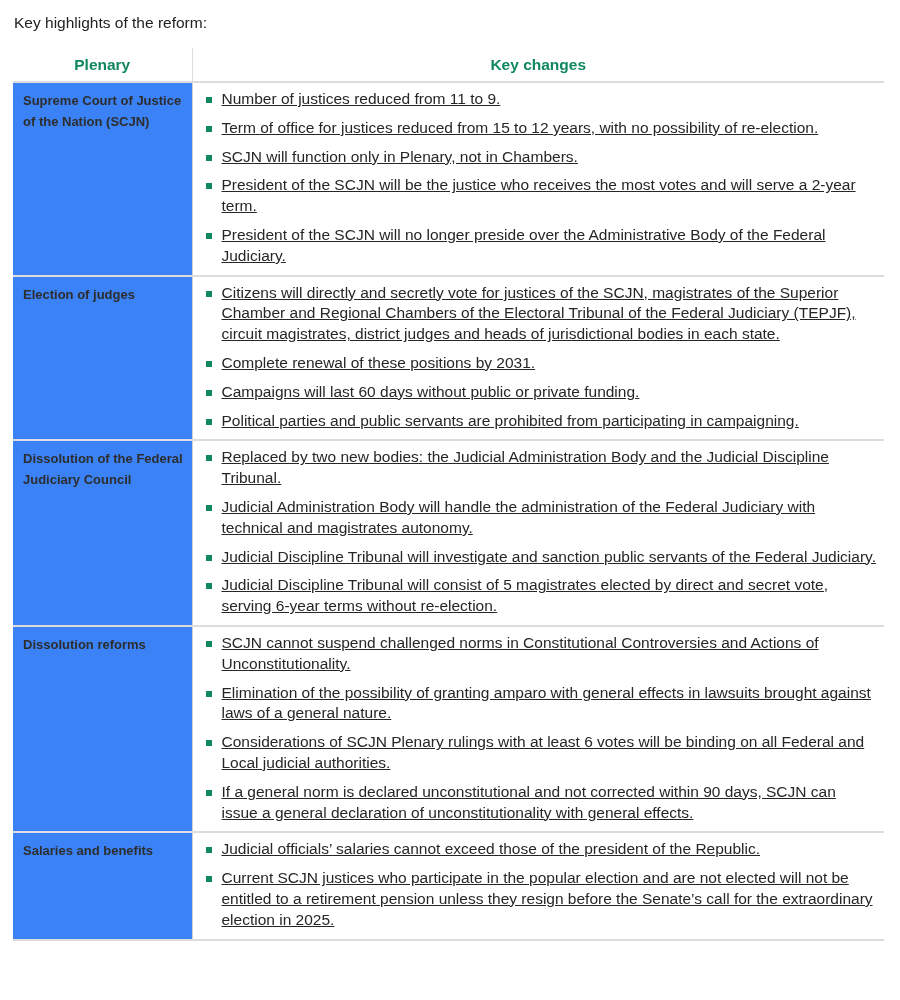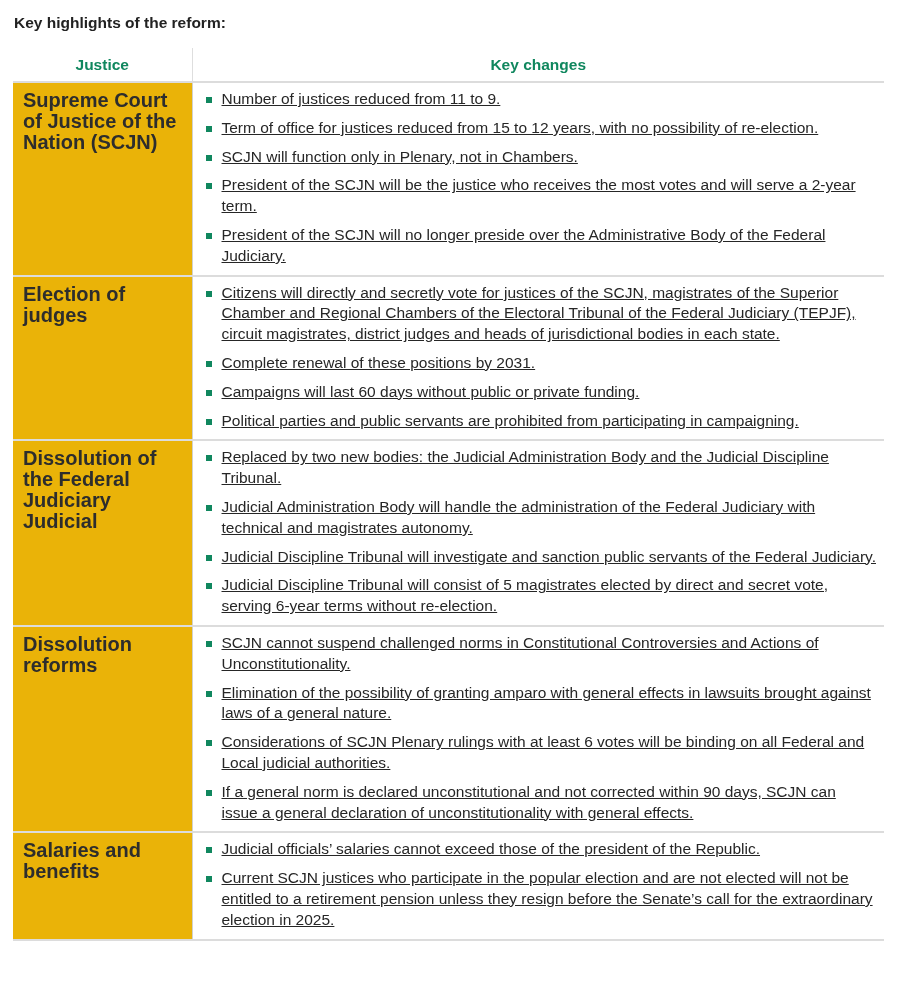--- a/index.html
+++ b/index.html
@@ -13,21 +13,21 @@
       position: relative;
       font-family: "Liberation Sans", sans-serif;
       color: #222222;
       overflow: hidden;
     }
     .heading {
       position: absolute;
       left: 14px;
       top: 14px;
       font-size: 15.5px;
-      font-weight: bold;
+      font-weight: normal;
       color: #222222;
       margin: 0;
     }
     table.reform {
       position: absolute;
       left: 13px;
       top: 48px;
       width: 871px;
       border-collapse: collapse;
       table-layout: fixed;
@@ -41,22 +41,22 @@
       text-align: center;
       height: 33px;
       padding: 0;
       vertical-align: middle;
       border-bottom: 2px solid #dcdcdc;
     }
     th.h-aspect {
       border-right: 1px solid #dedede;
     }
     td.aspect {
-      background: #eab308;
-      font-size: 20px;
+      background: #3b82f6;
+      font-size: 13px;
       font-weight: bold;
       color: #2d2d2d;
       vertical-align: top;
       padding: 7px 6px 8px 10px;
       line-height: 21px;
       border-right: 1px solid #d0d0cc;
       border-bottom: 2px solid #dcdcdc;
     }
     td.changes {
       vertical-align: top;
@@ -94,21 +94,21 @@
 
 <h2 class="heading">Key highlights of the reform:</h2>
 
 <table class="reform">
   <colgroup>
     <col class="c-aspect">
     <col class="c-changes">
   </colgroup>
   <thead>
     <tr>
-      <th class="h-aspect">Justice</th>
+      <th class="h-aspect">Plenary</th>
       <th class="h-changes">Key changes</th>
     </tr>
   </thead>
   <tbody id="rows">
       <tr>
         <td class="aspect">Supreme Court of Justice of the Nation (SCJN)</td>
         <td class="changes">
           <ul class="bullets">
             <li><span class="bullet-icon"></span><span>Number of justices reduced from 11 to 9.</span></li>
             <li><span class="bullet-icon"></span><span>Term of office for justices reduced from 15 to 12 years, with no possibility of re-election.</span></li>
@@ -123,21 +123,21 @@
         <td class="changes">
           <ul class="bullets">
             <li><span class="bullet-icon"></span><span>Citizens will directly and secretly vote for justices of the SCJN, magistrates of the Superior Chamber and Regional Chambers of the Electoral Tribunal of the Federal Judiciary (TEPJF), circuit magistrates, district judges and heads of jurisdictional bodies in each state.</span></li>
             <li><span class="bullet-icon"></span><span>Complete renewal of these positions by 2031.</span></li>
             <li><span class="bullet-icon"></span><span>Campaigns will last 60 days without public or private funding.</span></li>
             <li><span class="bullet-icon"></span><span>Political parties and public servants are prohibited from participating in campaigning.</span></li>
           </ul>
         </td>
       </tr>
       <tr>
-        <td class="aspect">Dissolution of the Federal Judiciary Judicial</td>
+        <td class="aspect">Dissolution of the Federal Judiciary Council</td>
         <td class="changes">
           <ul class="bullets">
             <li><span class="bullet-icon"></span><span>Replaced by two new bodies: the Judicial Administration Body and the Judicial Discipline Tribunal.</span></li>
             <li><span class="bullet-icon"></span><span>Judicial Administration Body will handle the administration of the Federal Judiciary with technical and magistrates autonomy.</span></li>
             <li><span class="bullet-icon"></span><span>Judicial Discipline Tribunal will investigate and sanction public servants of the Federal Judiciary.</span></li>
             <li><span class="bullet-icon"></span><span>Judicial Discipline Tribunal will consist of 5 magistrates elected by direct and secret vote, serving 6-year terms without re-election.</span></li>
           </ul>
         </td>
       </tr>
       <tr>

